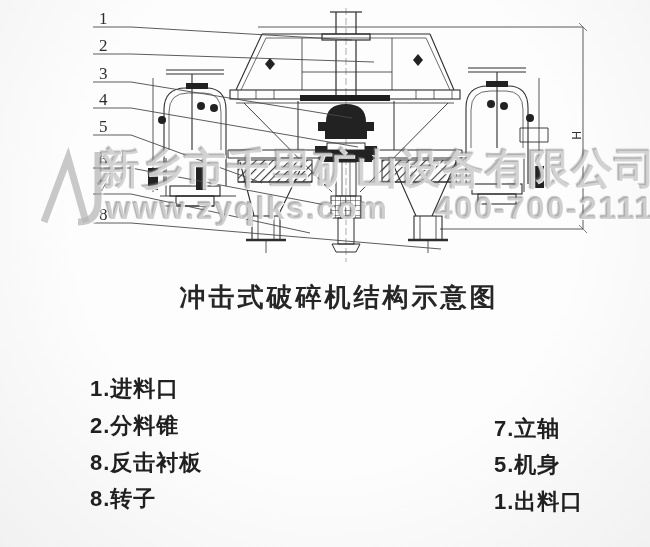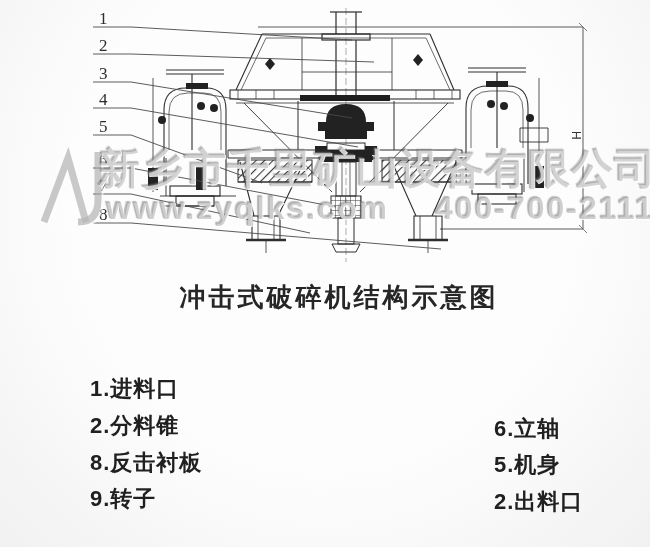--- a/index.html
+++ b/index.html
@@ -197,19 +197,19 @@
   <div class="wm-company">新乡市千里矿山设备有限公司</div>
   <div class="wm-contact">
     <span>www.zyqlks.com</span><span class="phone">400-700-2111</span>
   </div>
 
   <div class="fig-title">冲击式破碎机结构示意图</div>
 
   <div class="legend-item col-l" style="top:374px">1.进料口</div>
   <div class="legend-item col-l" style="top:411px">2.分料锥</div>
   <div class="legend-item col-l" style="top:448px">8.反击衬板</div>
-  <div class="legend-item col-l" style="top:484px">9.转子</div>
-
-  <div class="legend-item col-r" style="top:414px">6.立轴</div>
+  <div class="legend-item col-l" style="top:484px">8.转子</div>
+
+  <div class="legend-item col-r" style="top:414px">7.立轴</div>
   <div class="legend-item col-r" style="top:450px">5.机身</div>
-  <div class="legend-item col-r" style="top:487px">2.出料口</div>
+  <div class="legend-item col-r" style="top:487px">1.出料口</div>
 
 </div>
 
 </body></html>

